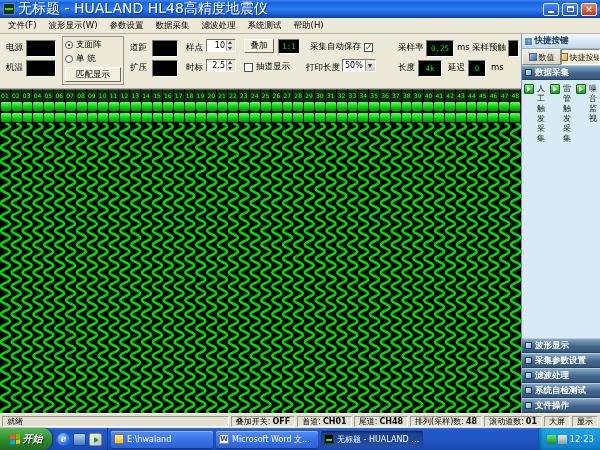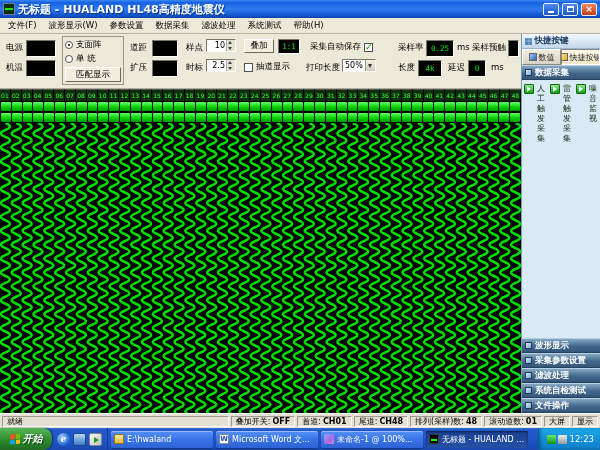--- a/index.html
+++ b/index.html
@@ -4,21 +4,21 @@
 <style>
   html,body{margin:0;padding:0;}
   body{font-family:"DejaVu Sans",sans-serif;background:#444;}
   .screen{width:600px;height:450px;display:flex;flex-direction:column;overflow:hidden;background:#ece9d8;position:relative;}
 
   
   .titlebar{height:18px;flex:0 0 18px;display:flex;align-items:center;gap:3px;padding:0 3px;
     background:linear-gradient(180deg,#3b8bf5 0%,#1660e0 15%,#2f7cf0 50%,#0f50c8 90%,#0a41a8 100%);}
   .app-icon{width:12px;height:12px;flex:0 0 12px;background:#05320a;border:1px solid #77a;box-sizing:border-box;position:relative;}
   .app-icon::after{content:"";position:absolute;left:1px;right:1px;top:4px;height:2px;background:#1ee41e;}
-  .title-text{flex:1;color:#fff;font-size:11px;font-weight:bold;text-shadow:1px 1px 1px #00317e;white-space:nowrap;overflow:hidden;}
+  .title-text{flex:1;color:#fff;font-size:14px;font-weight:normal;text-shadow:1px 1px 1px #00317e;white-space:nowrap;overflow:hidden;}
   .tb-btn{width:16px;height:13px;flex:0 0 16px;border-radius:2px;border:1px solid #e6eefc;display:flex;align-items:center;justify-content:center;
     background:linear-gradient(180deg,#4d88ee,#1e56c8);color:#fff;font-size:9px;box-sizing:border-box;}
   .tb-btn .glyph-min{width:6px;height:2px;background:#fff;margin-top:6px;}
   .tb-btn .glyph-max{width:7px;height:6px;border:1px solid #fff;border-top-width:2px;box-sizing:border-box;}
   .tb-btn.close{background:linear-gradient(180deg,#ee8a66,#c33b14);}
   .tb-btn.close::after{content:"×";font-weight:bold;line-height:1;}
 
   
   .menubar{height:15px;flex:0 0 15px;background:#ece9d8;display:flex;align-items:center;border-bottom:1px solid #b8b4a2;padding-left:2px;}
   .menu-item{font-size:8.5px;padding:0 6px;color:#000;white-space:nowrap;}
@@ -553,24 +553,20 @@
       </div>
     <div class="task-items">
         <div class="task-btn">
           <span class="task-icon folder-icon"></span>
           <span class="task-label">E:\hwaland</span>
         </div>
         <div class="task-btn">
           <span class="task-icon word-icon"></span>
           <span class="task-label">Microsoft Word 文...</span>
         </div>
-        <div class="task-btn">
-          <span class="task-icon image-icon"></span>
-          <span class="task-label">未命名-1 @ 100%...</span>
-        </div>
         <div class="task-btn active">
           <span class="task-icon seismo-app-icon"></span>
           <span class="task-label">无标题 - HUALAND H...</span>
         </div>
       </div>
     <div class="tray">
       <span class="tray-icons">
           <span class="tray-icon shield-icon"></span>
           <span class="tray-icon volume-icon"></span>
         </span>

